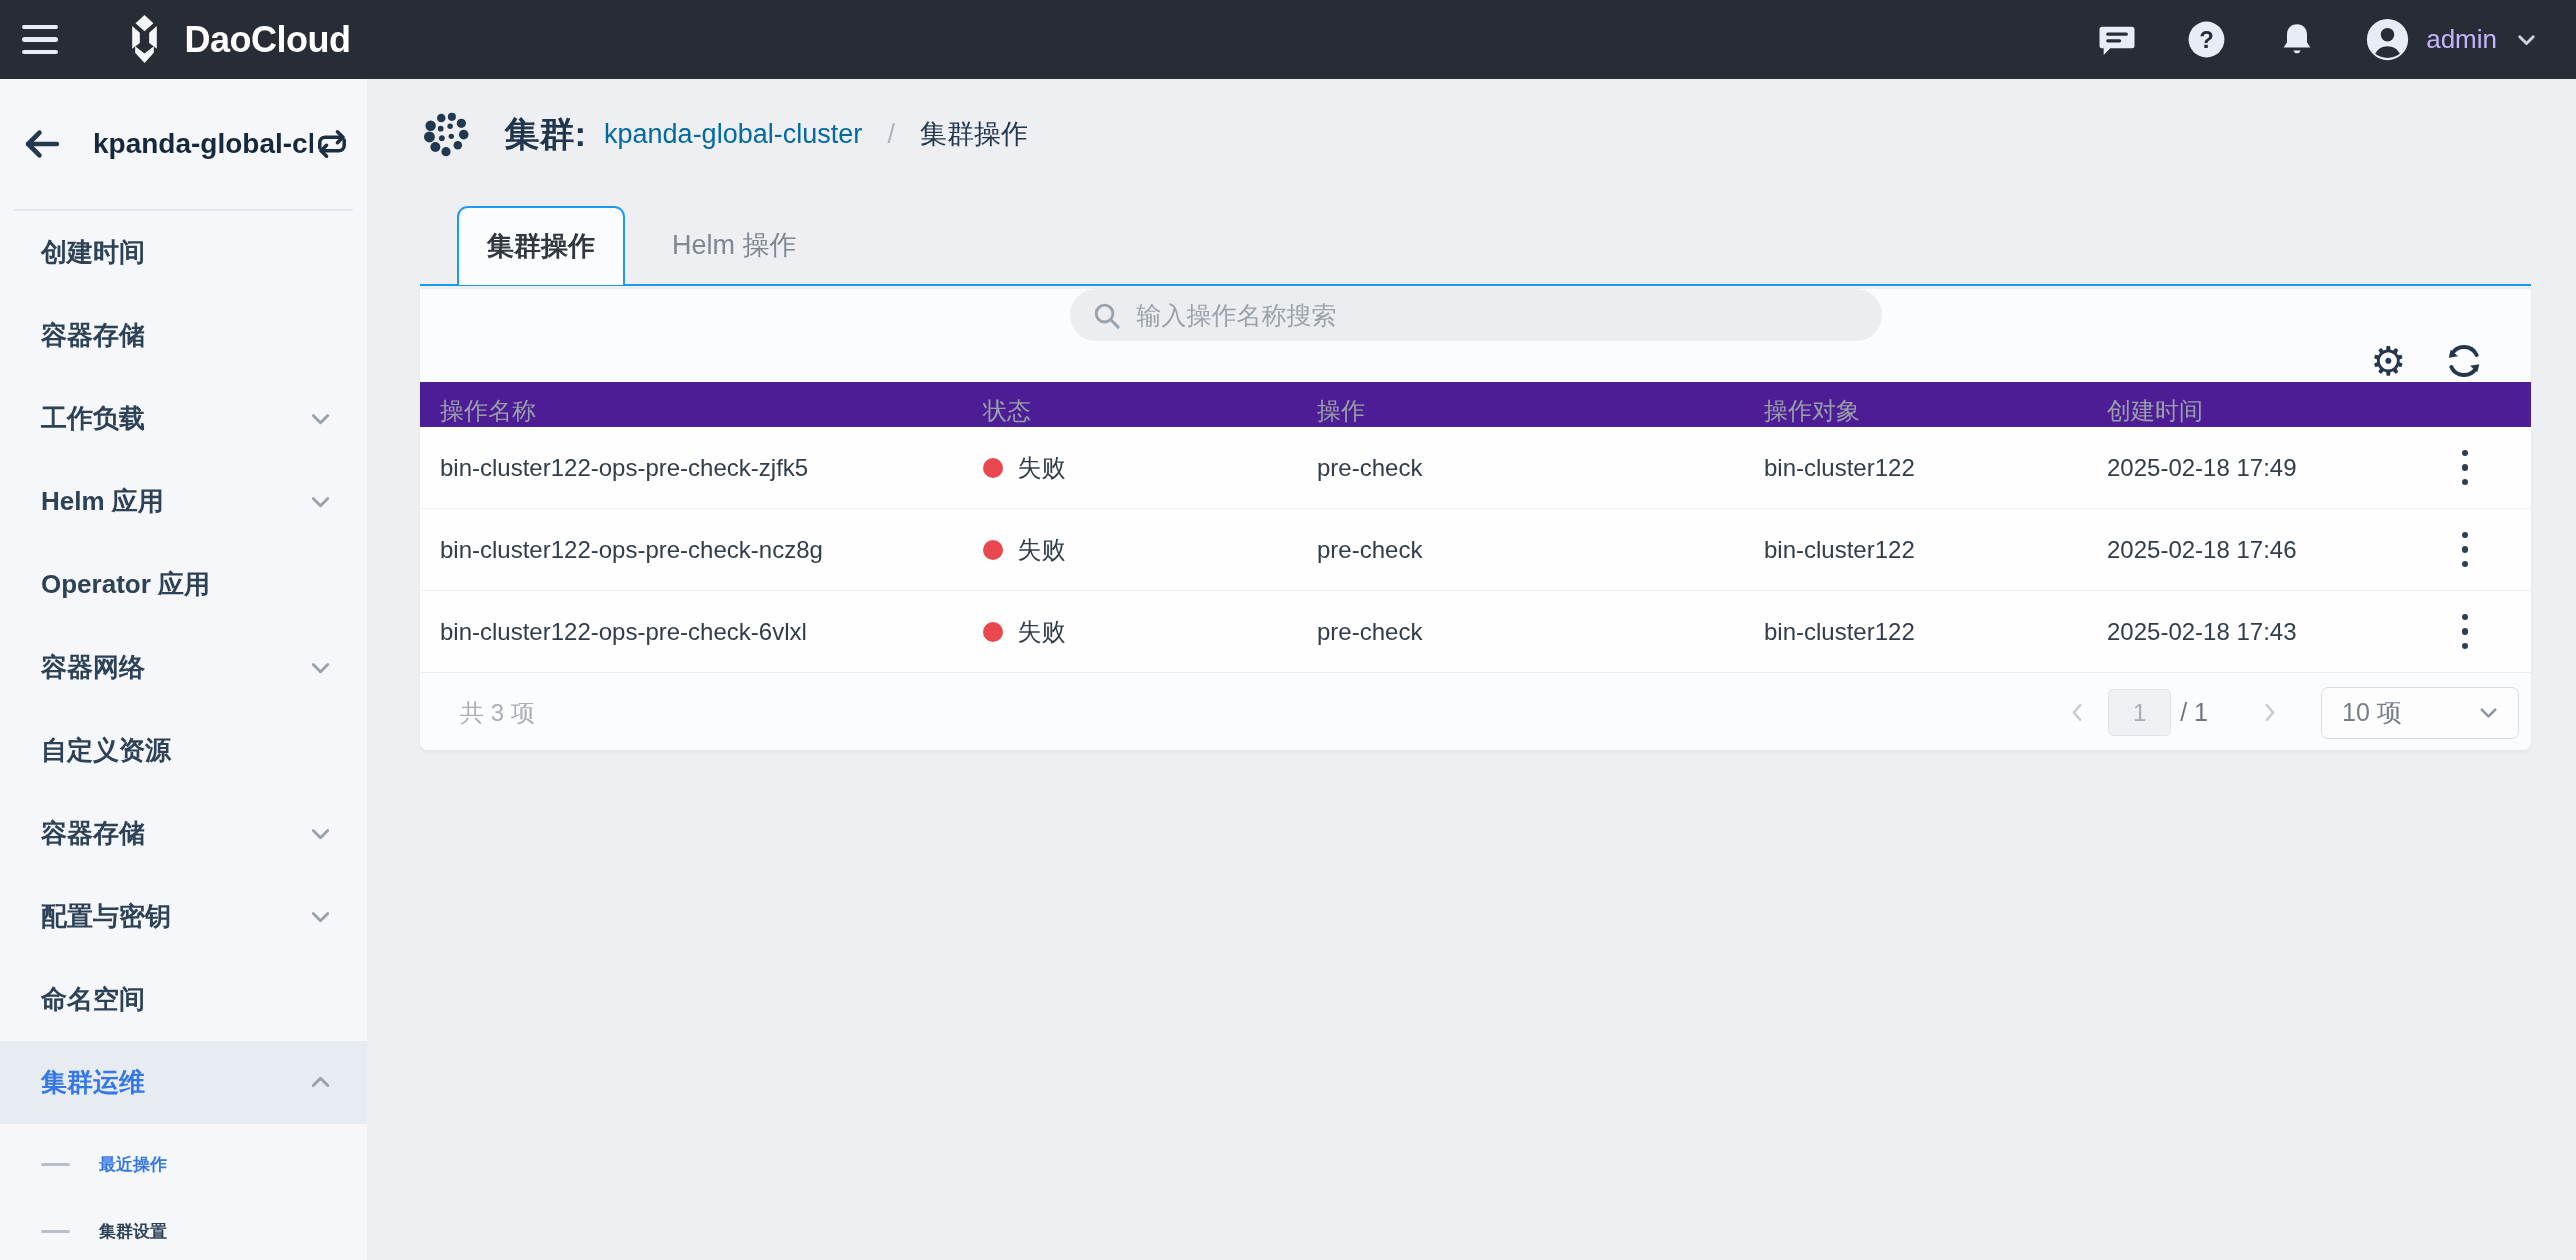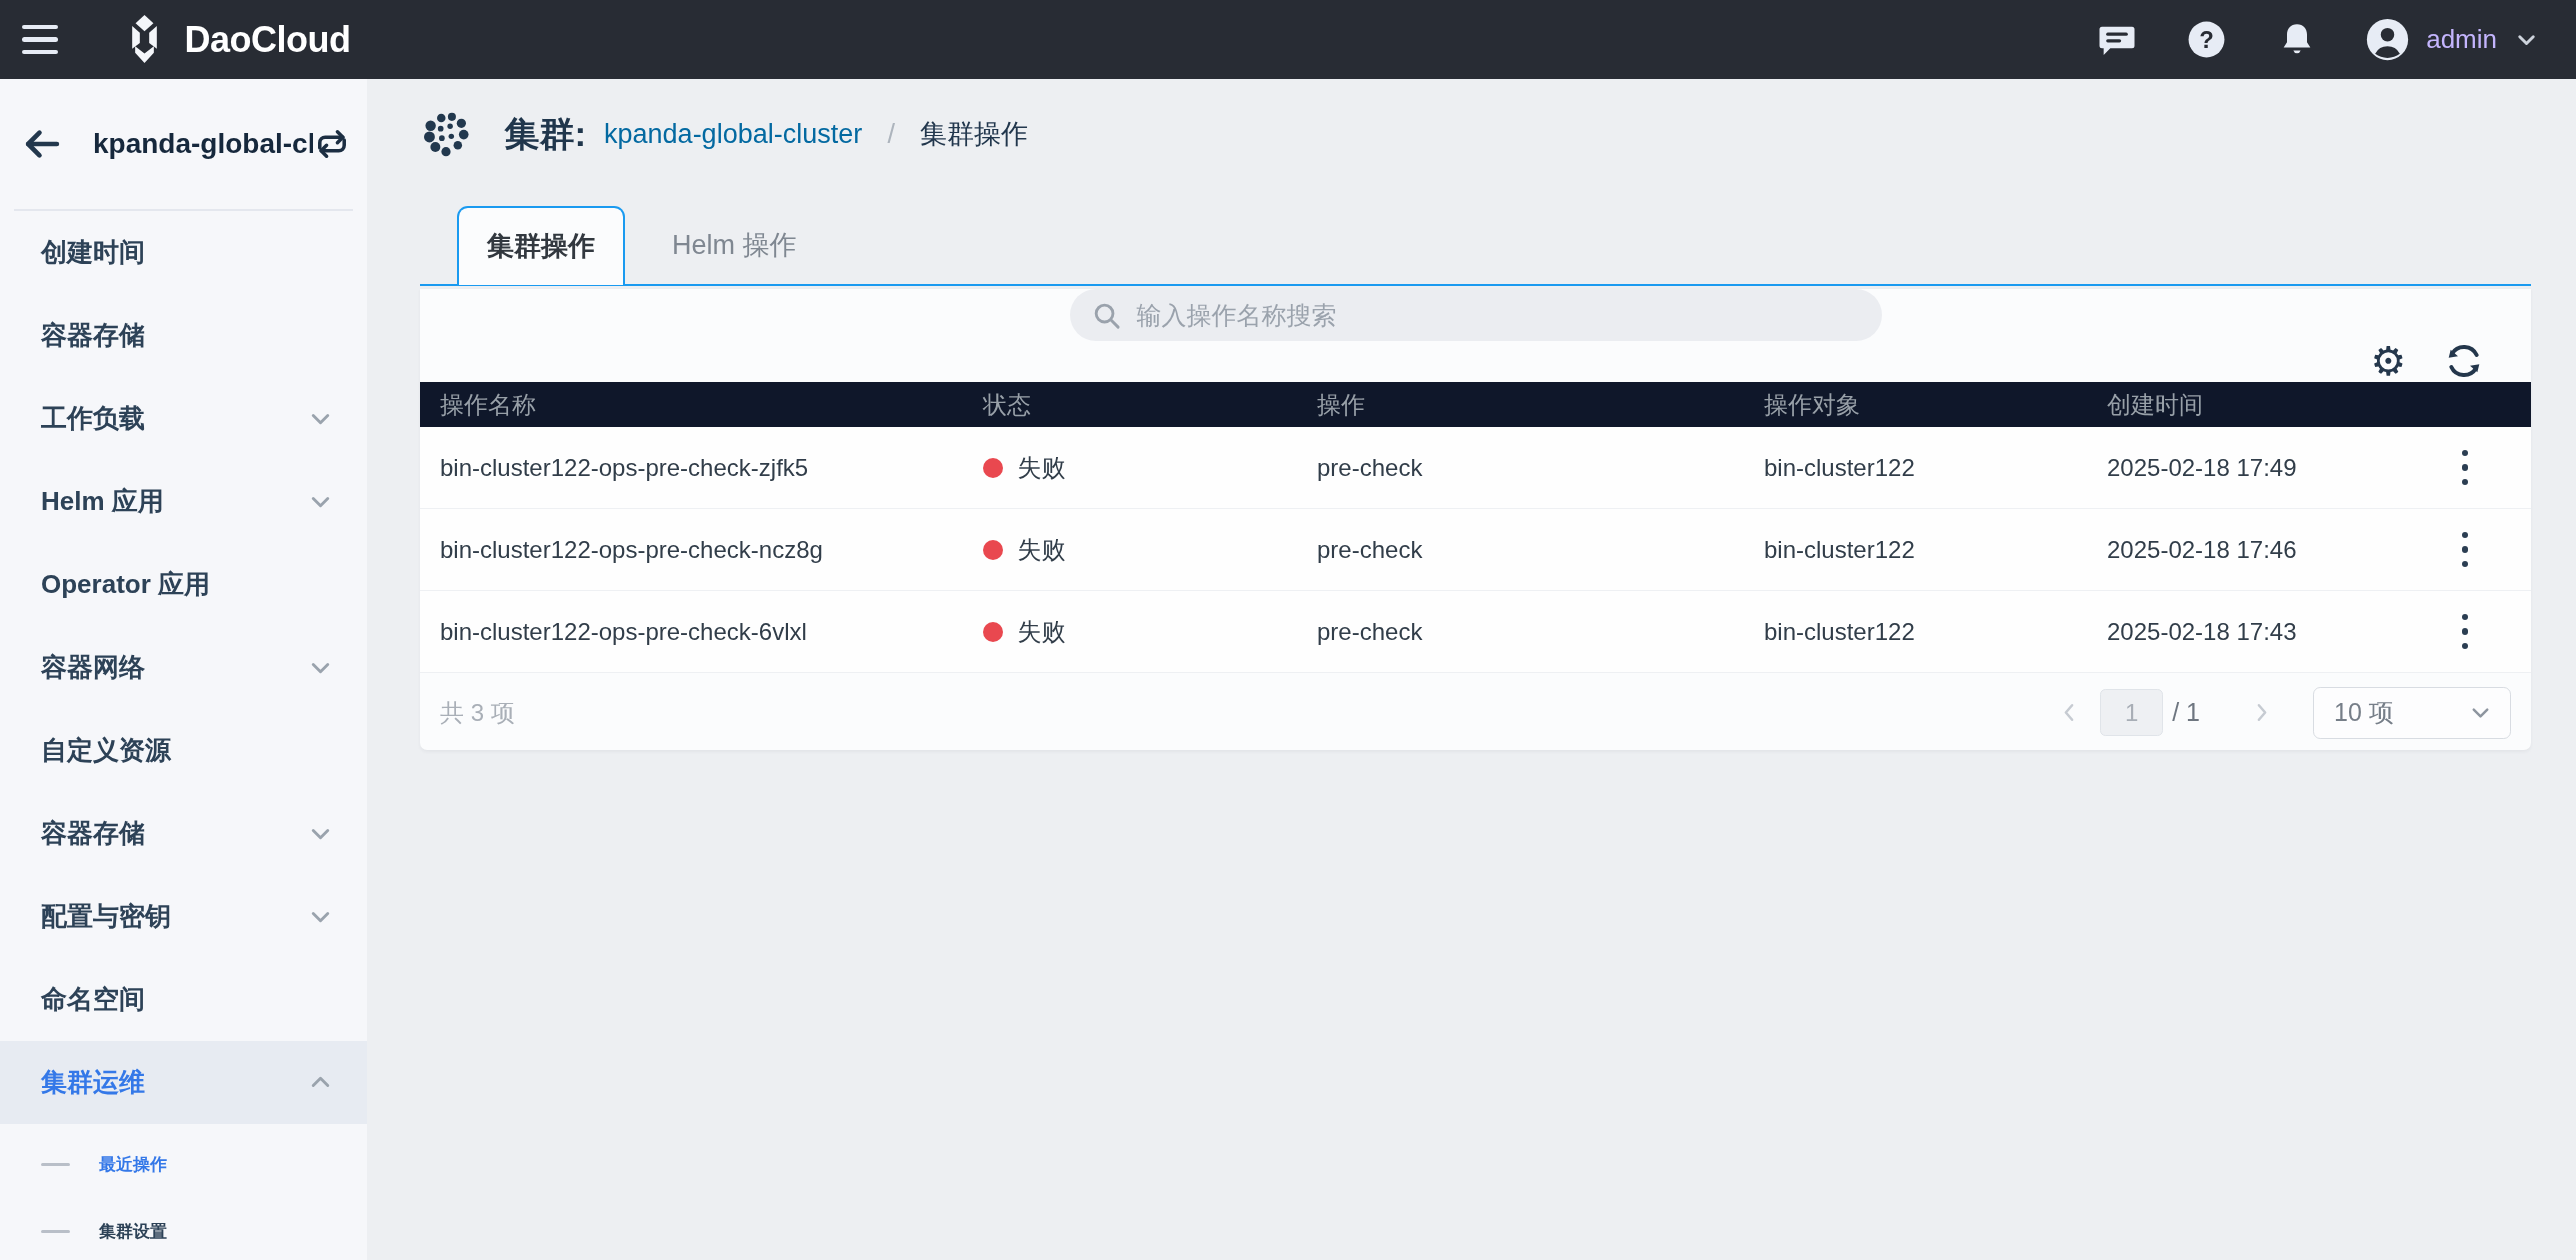--- a/index.html
+++ b/index.html
@@ -67,34 +67,34 @@
   .searchbox { width:812px; height:52px; border-radius:26px; background:#ebedf1;
     display:flex; align-items:center; padding:0 21.6px; gap:14.4px; }
   .searchbox input { border:none; outline:none; background:transparent; flex:1;
     font-size:25px; color:#3a4654; font-family:inherit; }
   .searchbox input::placeholder { color:#9aa2ac; }
   .toolbar-icons { margin-left:auto; display:flex; align-items:center; gap:38px; padding-right:25px; }
   .gear-btn { font-size:40px; color:#24374c; line-height:1; cursor:pointer; }
   .icon-btn { cursor:pointer; display:flex; align-items:center; justify-content:center; }
 
   
-  .thead { height:45px; background:#0f172a; display:flex; align-items:center; padding-left:20px; }
+  .thead { height:45px; background:#4c1d95; display:flex; align-items:flex-end; padding-left:20px; }
   .th { font-size:24px; color:#98a0a8; }
   .trow { height:82px; background:#fefefe; display:flex; align-items:center;
     padding-left:20px; border-bottom:1.8px solid #eef0f3; }
   .td { font-size:24px; color:#313d49; display:flex; align-items:center; }
   .col1 { width:543px; } .col2 { width:334px; } .col3 { width:447px; }
   .col4 { width:343px; } .col5 { width:328px; }
   .colx { flex:1; display:flex; justify-content:flex-end; padding-right:56px; }
   .status-dot { width:20px; height:20px; border-radius:50%; background:#e9484f; margin-right:14.4px; flex:none; }
   .kebab { display:flex; flex-direction:column; gap:8px; padding:7.2px; cursor:pointer; }
   .kebab i { width:6.3px; height:6.3px; border-radius:50%; background:#2b3e52; }
 
   
-  .tfoot { height:79px; display:flex; align-items:center; padding:0 20px; }
+  .tfoot { height:79px; display:flex; align-items:center; padding:0 12px;margin-left:28px; }
   .total { font-size:24px; color:#a9afb7; }
   .pager { margin-left:auto; display:flex; align-items:center; }
   .pg-chev { width:36px; height:36px; display:flex; align-items:center; justify-content:center; cursor:pointer; }
   .page-input { width:63px; height:47px; margin:0 9px 0 12.6px; text-align:center;
     border:1.8px solid #e0e4e9; border-radius:5.4px; background:#eef0f3;
     font-size:24px; color:#a8aeb6; font-family:inherit; outline:none; }
   .page-of { font-size:25px; color:#6e7680; margin-right:43px; }
   .pg-next { margin-right:34px; }
   .size-select { width:198px; height:52px; border:1.8px solid #d8dce2; border-radius:7.2px;
     background:#fdfdfe; display:flex; align-items:center; padding:0 16px 0 20px;

